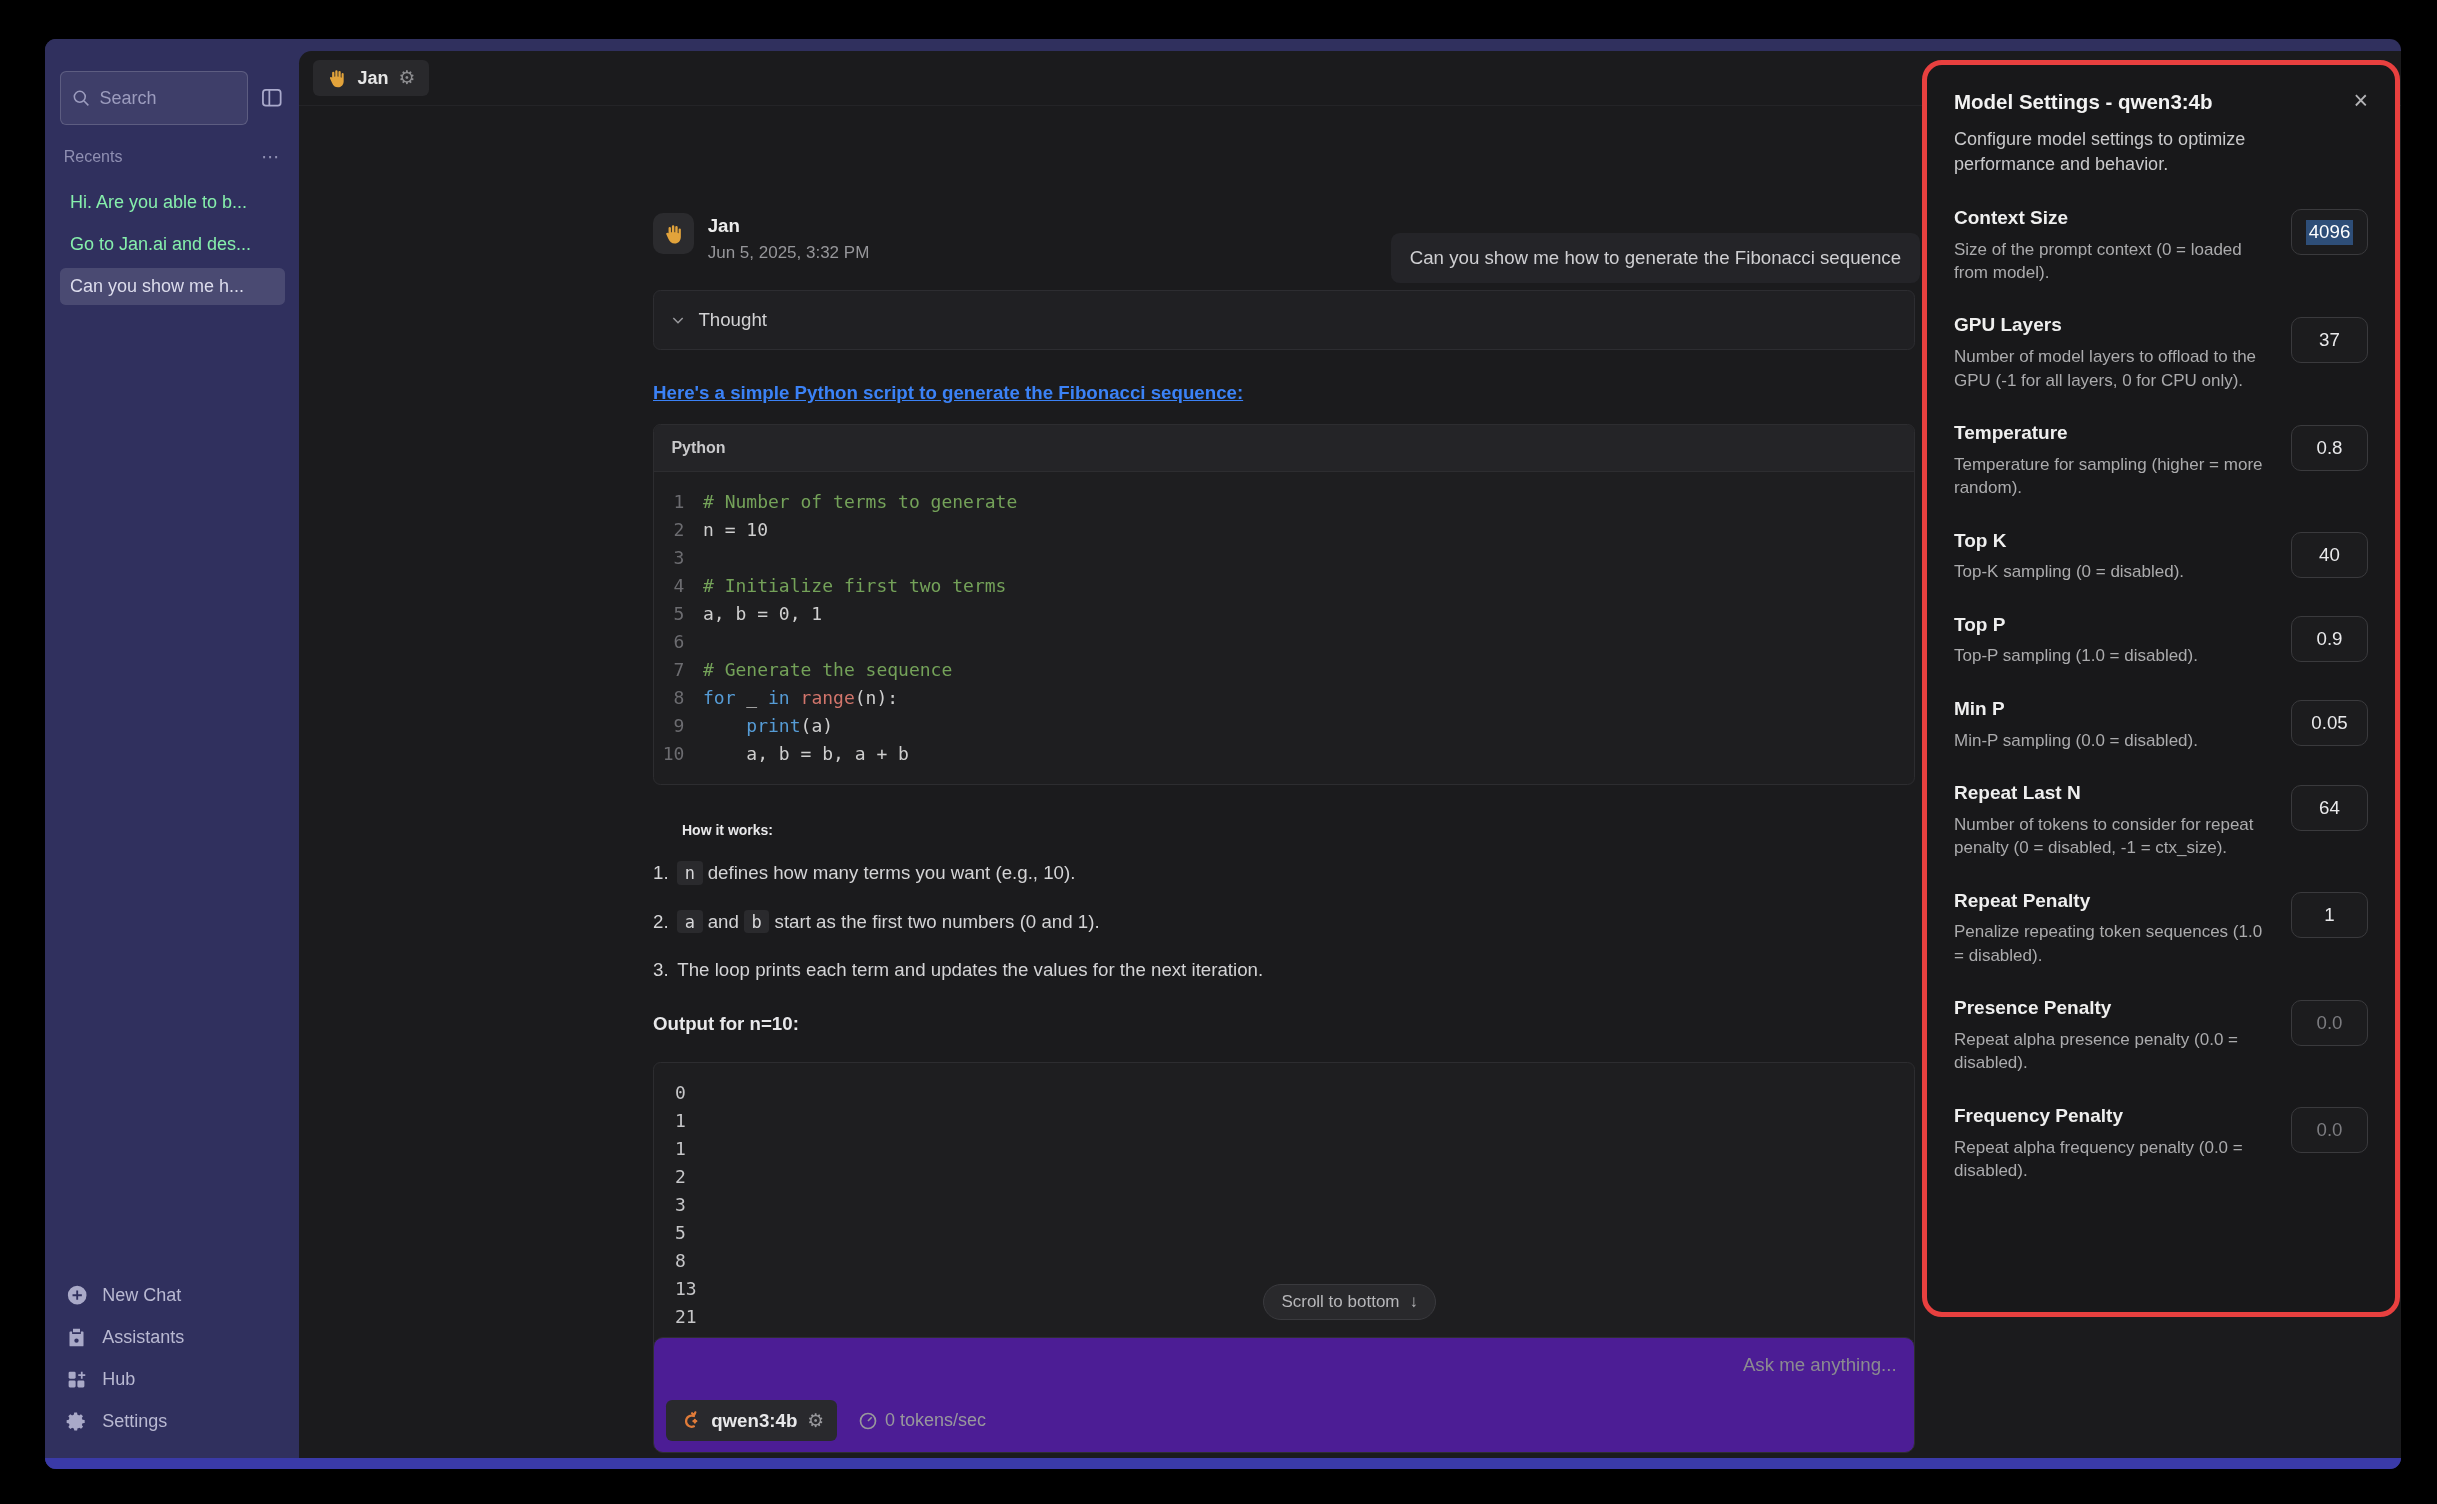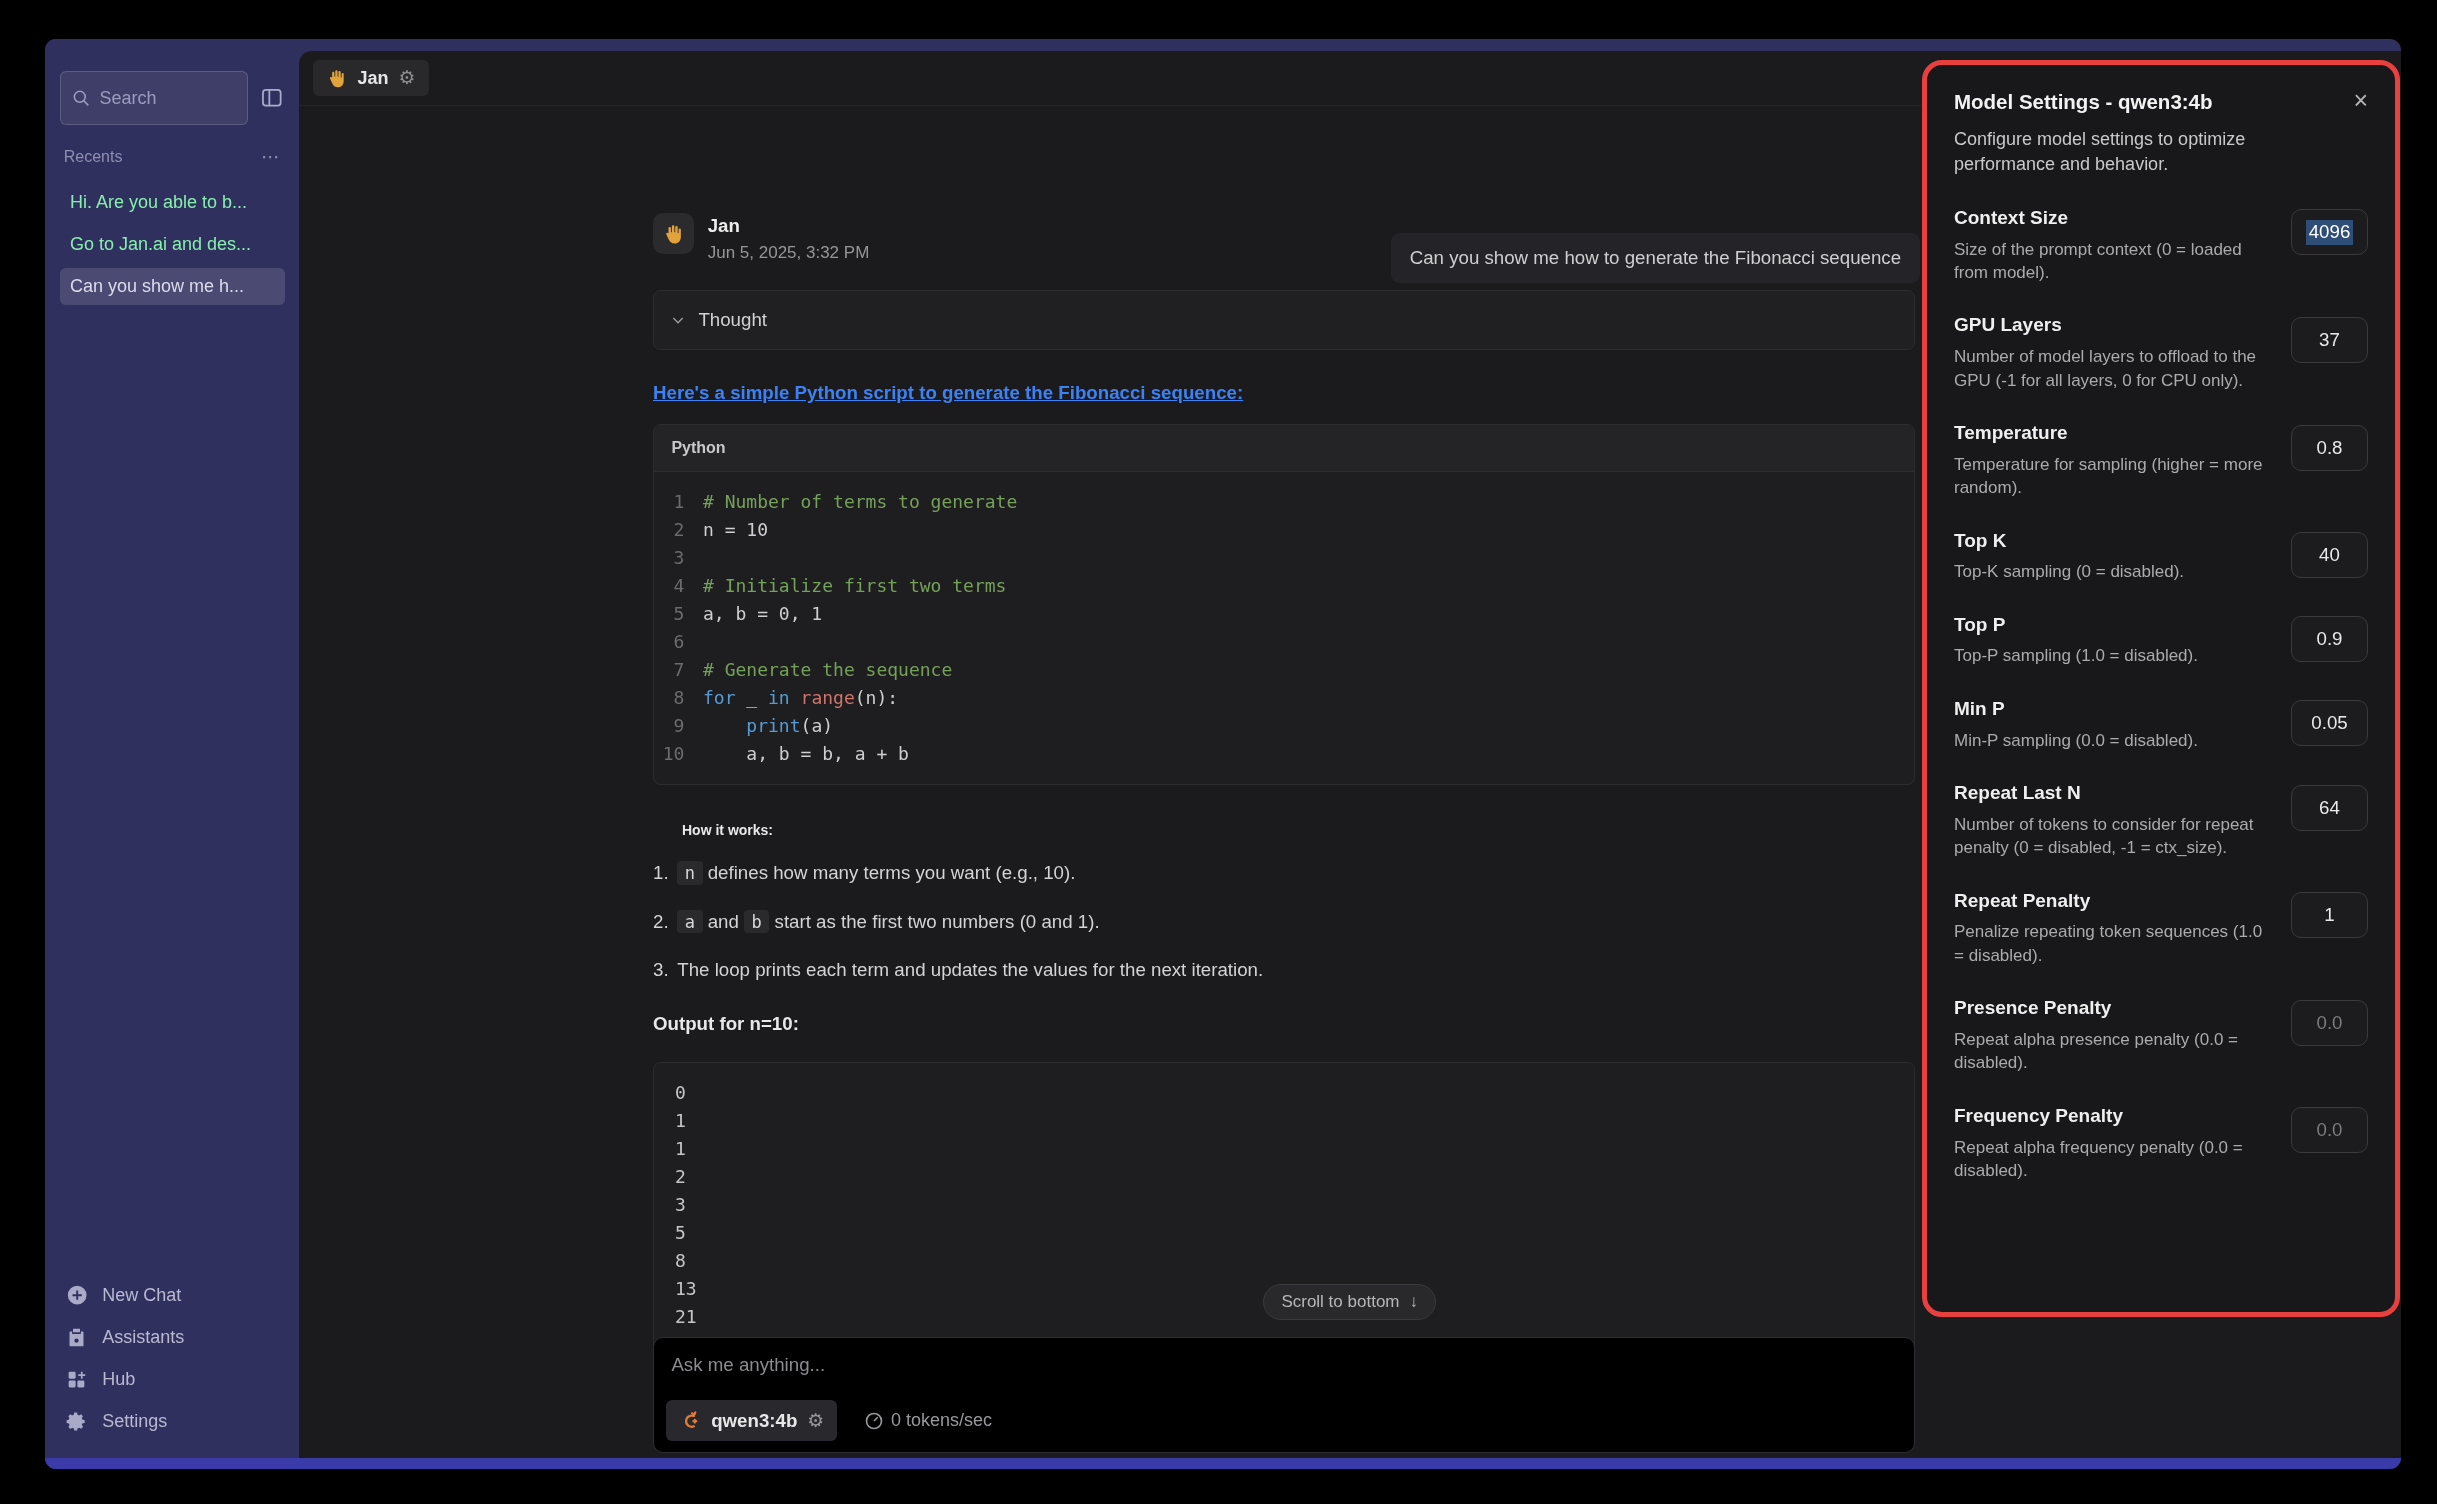--- a/index.html
+++ b/index.html
@@ -91,25 +91,25 @@
                   background:#1e1e20; padding:16px 21px;
                   font-family:"DejaVu Sans Mono",monospace; font-size:18px; }
   .out-line { line-height:28px; color:#c6c6c8; }
 
   .scroll-pill { position:absolute; left:964px; top:1233px; height:36px; z-index:12;
                  display:flex; align-items:center; gap:10px; padding:0 17.4px;
                  background:#29292c; border:0.6px solid #3a3a3e; border-radius:18.7px;
                  font-size:17px; color:#b7b7ba; }
 
   .input-card { position:absolute; left:354px; top:1286px; width:1262px; height:116px;
-                z-index:11; background:#000000; border:0.6px solid #2e2e31;
-                border-radius:10px; padding:16px 17.4px; }
+                z-index:11; background:#4c1d95; border:0.6px solid #2e2e31;
+                border-radius:10px; padding:16px 17.4px;text-align:right; }
   .input-ph { font-size:18.7px; color:#8b8b90; }
   .input-bottom { position:absolute; left:12.4px; bottom:11.2px; display:flex;
-                  align-items:center; gap:27px; }
+                  align-items:center; gap:21px; }
   .model-pill { display:flex; align-items:center; gap:10px; height:41px; padding:0 12.4px;
                 background:#29292d; border-radius:6.2px; }
   .model-name { font-size:18.7px; font-weight:700; color:#e8e8ea; }
   .model-pill .gear { color:#98989c; font-size:18.7px; }
   .speed { display:flex; align-items:center; gap:7.5px; font-size:18px; color:#98989c; }
 
   
   .settings-panel { position:absolute; left:1877px; top:20.5px; width:478px; height:1257px;
                     background:#18181a; border:5.6px solid #e8403f; border-radius:20px;
                     padding:25px 27px; z-index:50; }

